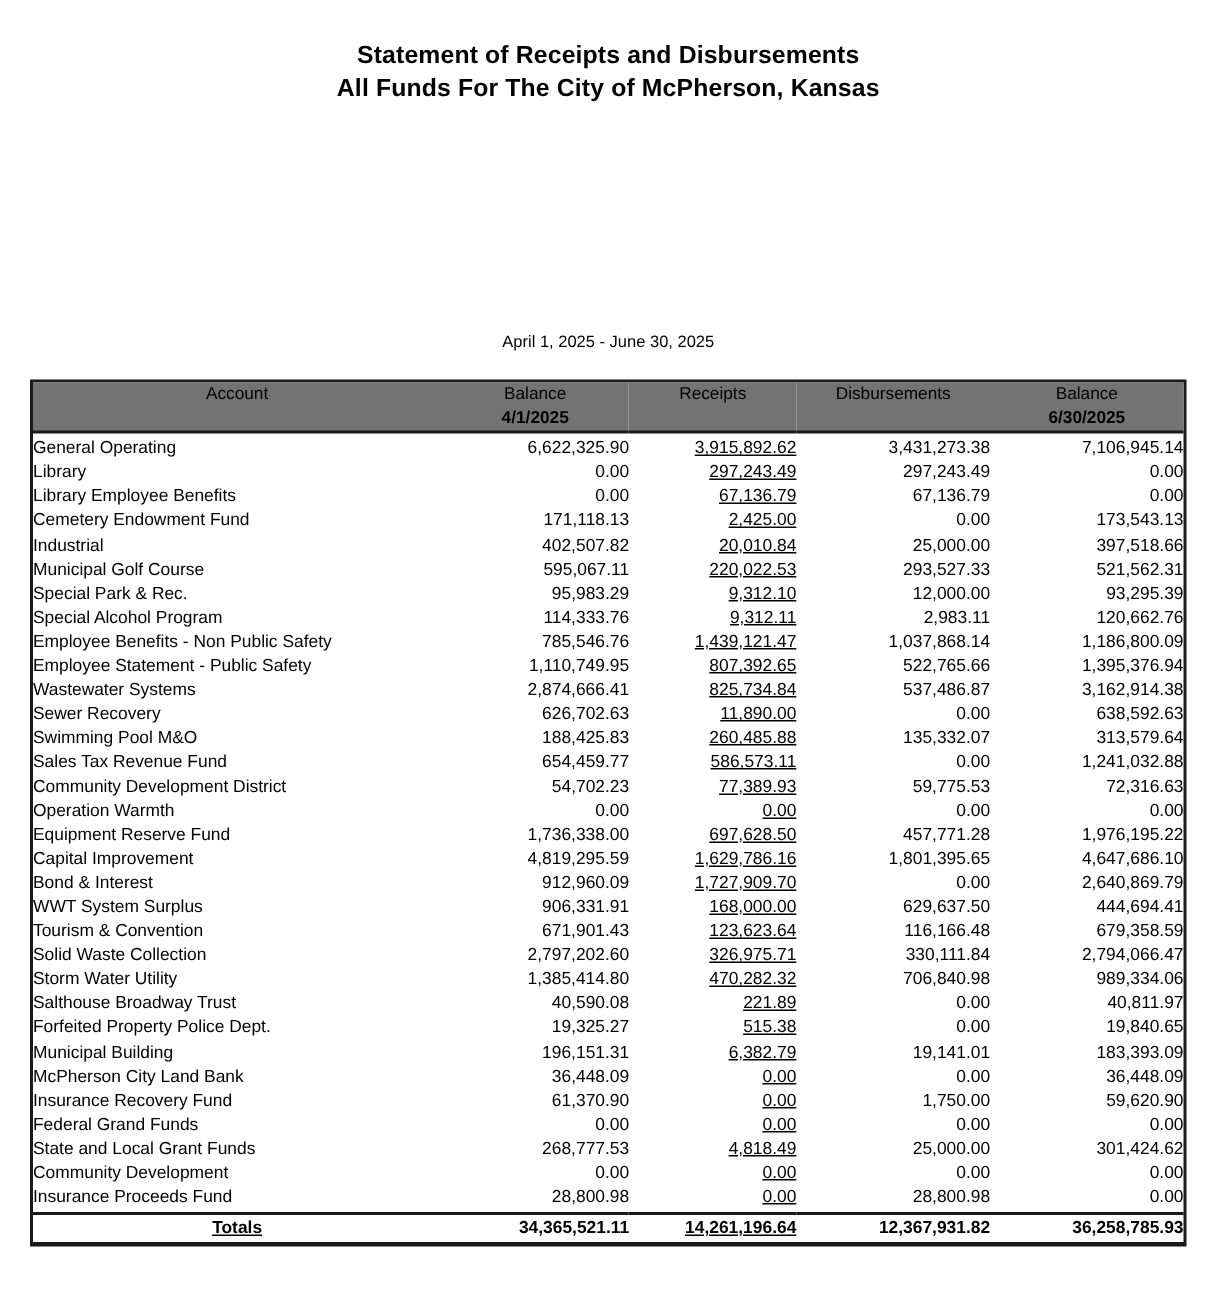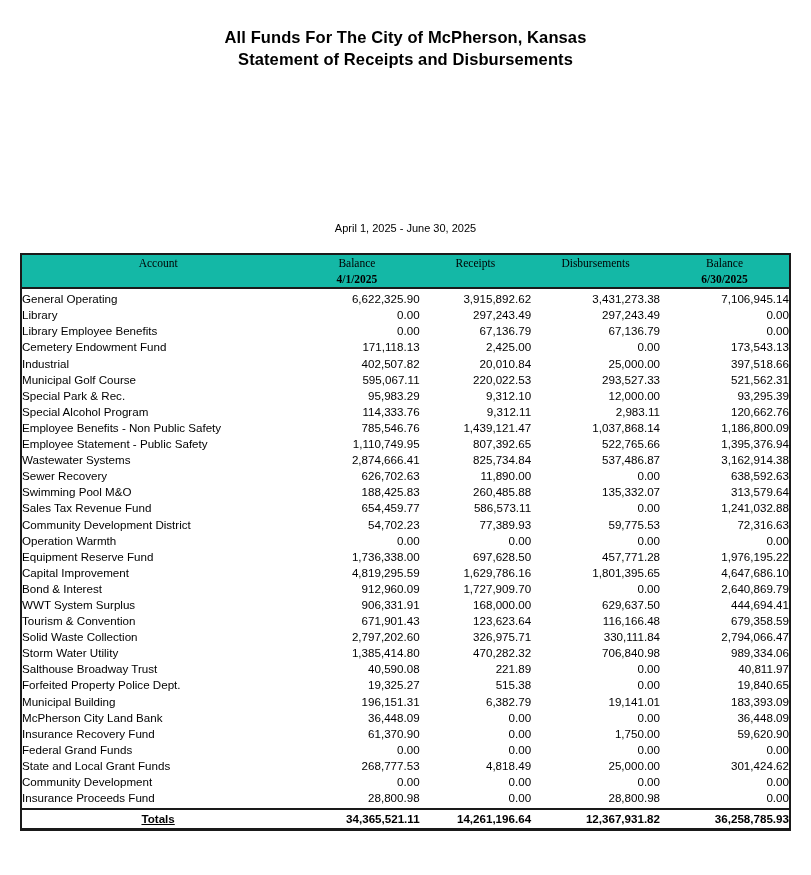--- a/index.html
+++ b/index.html
@@ -46,22 +46,21 @@
     border-collapse: collapse;
     font-size: 11.6px;
   }
   table.stmt th, table.stmt td {
     padding: 0;
     font-weight: normal;
     line-height: 16.1px;
     vertical-align: top;
   }
   thead tr {
-    background: #14b8a6;
-    font-family: Liberation Serif, serif;
+    background: #737373;
   }
   thead th {
     font-weight: bold;
     font-size: 11.5px;
     text-align: center;
     padding: 3px 0 4px 0;
     border-bottom: 2px solid #1a1a1a;
   }
   thead th .sub {
     display: block;
@@ -79,21 +78,21 @@
   td.acct {
     text-align: left;
     padding-left: 6px;
     white-space: nowrap;
   }
   td.num {
     text-align: right;
     white-space: nowrap;
   }
   td.n1 { padding-right: 17px; }
-  td.n2 { padding-right: 26px; }
+  td.n2 { padding-right: 26px; text-decoration: underline; }
   td.n3 { padding-right: 25px; }
   td.n4 { padding-right: 8px; }
 
   tbody tr.first-row td {
     padding-top: 2px;
   }
   tr.totals-row td {
     font-weight: bold;
     border-top: 2px solid #1a1a1a;
     padding-top: 1px;
@@ -108,22 +107,22 @@
     line-height: 2px;
     font-size: 0;
   }
 </style>
 </head>
 <body>
 
 <div class="page">
 
   <div class="title-block">
+    <div class="title-line">Statement of Receipts and Disbursements</div>
     <div class="title-line">All Funds For The City of McPherson, Kansas</div>
-    <div class="title-line">Statement of Receipts and Disbursements</div>
   </div>
 
   <div class="period">April 1, 2025 - June 30, 2025</div>
 
   <div class="table-wrap">
     <table class="stmt">
       <thead>
         <tr>
           <th class="c-account">
             <span>Account</span>

